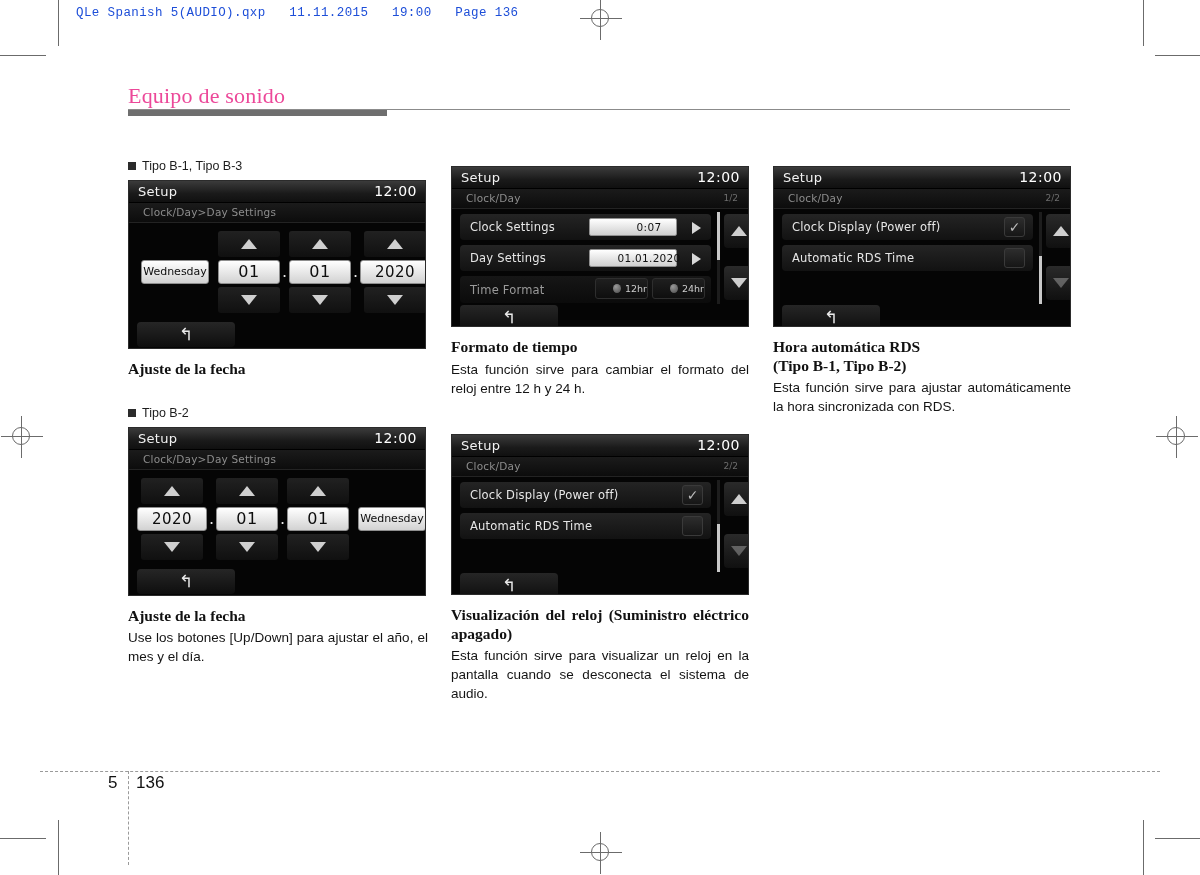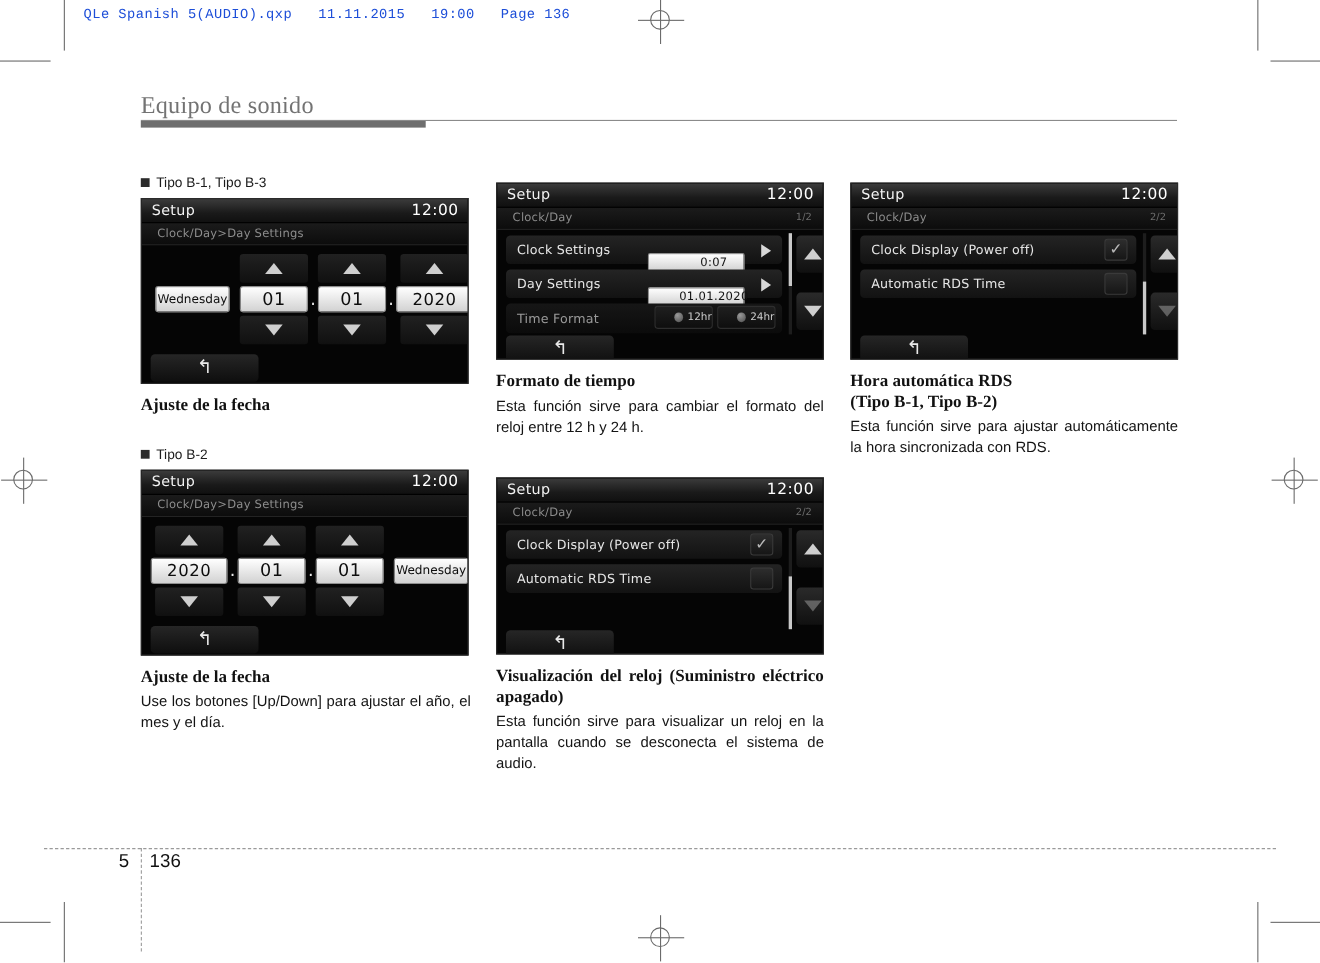--- a/index.html
+++ b/index.html
@@ -22,21 +22,21 @@
   .file-header{
     position:absolute;left:76px;top:6px;
     font-family:"Liberation Mono","DejaVu Sans Mono",monospace;
     font-size:12.5px;color:#1d4ed8;letter-spacing:.4px;white-space:pre;
   }
 
   
   .page-title{
     position:absolute;left:128px;top:83px;
     font-family:"Liberation Serif",serif;
-    font-size:22px;color:#737373;letter-spacing:.2px;
+    font-size:22px;color:#ec4899;letter-spacing:.2px;
   }
   .title-rule{position:absolute;left:128px;top:109px;width:942px;height:1px;background:#8b8b8b;}
   .title-bar{position:absolute;left:128px;top:110px;width:259px;height:6px;background:#6e6e6e;}
 
   
   .col{position:absolute;}
   .col-a{left:128px;top:160px;width:300px;}
   .col-b{left:451px;top:160px;width:298px;}
   .col-c{left:773px;top:160px;width:298px;}
 
@@ -110,21 +110,21 @@
   
   .lrow{
     position:absolute;left:8px;width:251px;height:26px;border-radius:4px;
     background:linear-gradient(#242424,#121212);
     display:flex;align-items:center;
   }
   .lrow .lbl{margin-left:10px;font-size:11.5px;color:#e6e6e6;letter-spacing:.2px;white-space:nowrap;}
   .lrow.flatrow{background:linear-gradient(#161616,#0b0b0b);}
 
   .val-field{
-    position:absolute;right:34px;top:16px;width:88px;height:18px;
+    position:absolute;right:34px;top:4px;width:88px;height:18px;
     background:linear-gradient(#ffffff,#cfcfcf);border:1px solid #8f8f8f;border-radius:2px;
     box-sizing:border-box;display:flex;align-items:center;justify-content:center;
     color:#111;font-size:10.5px;letter-spacing:.3px;padding-left:32px;
   }
   .arrow-right{
     position:absolute;right:10px;top:8px;width:0;height:0;
     border-top:6px solid transparent;border-bottom:6px solid transparent;border-left:9px solid #d8d8d8;
   }
   .radio-grp{position:absolute;right:6px;top:2px;display:flex;gap:4px;}
   .radio-pill{

